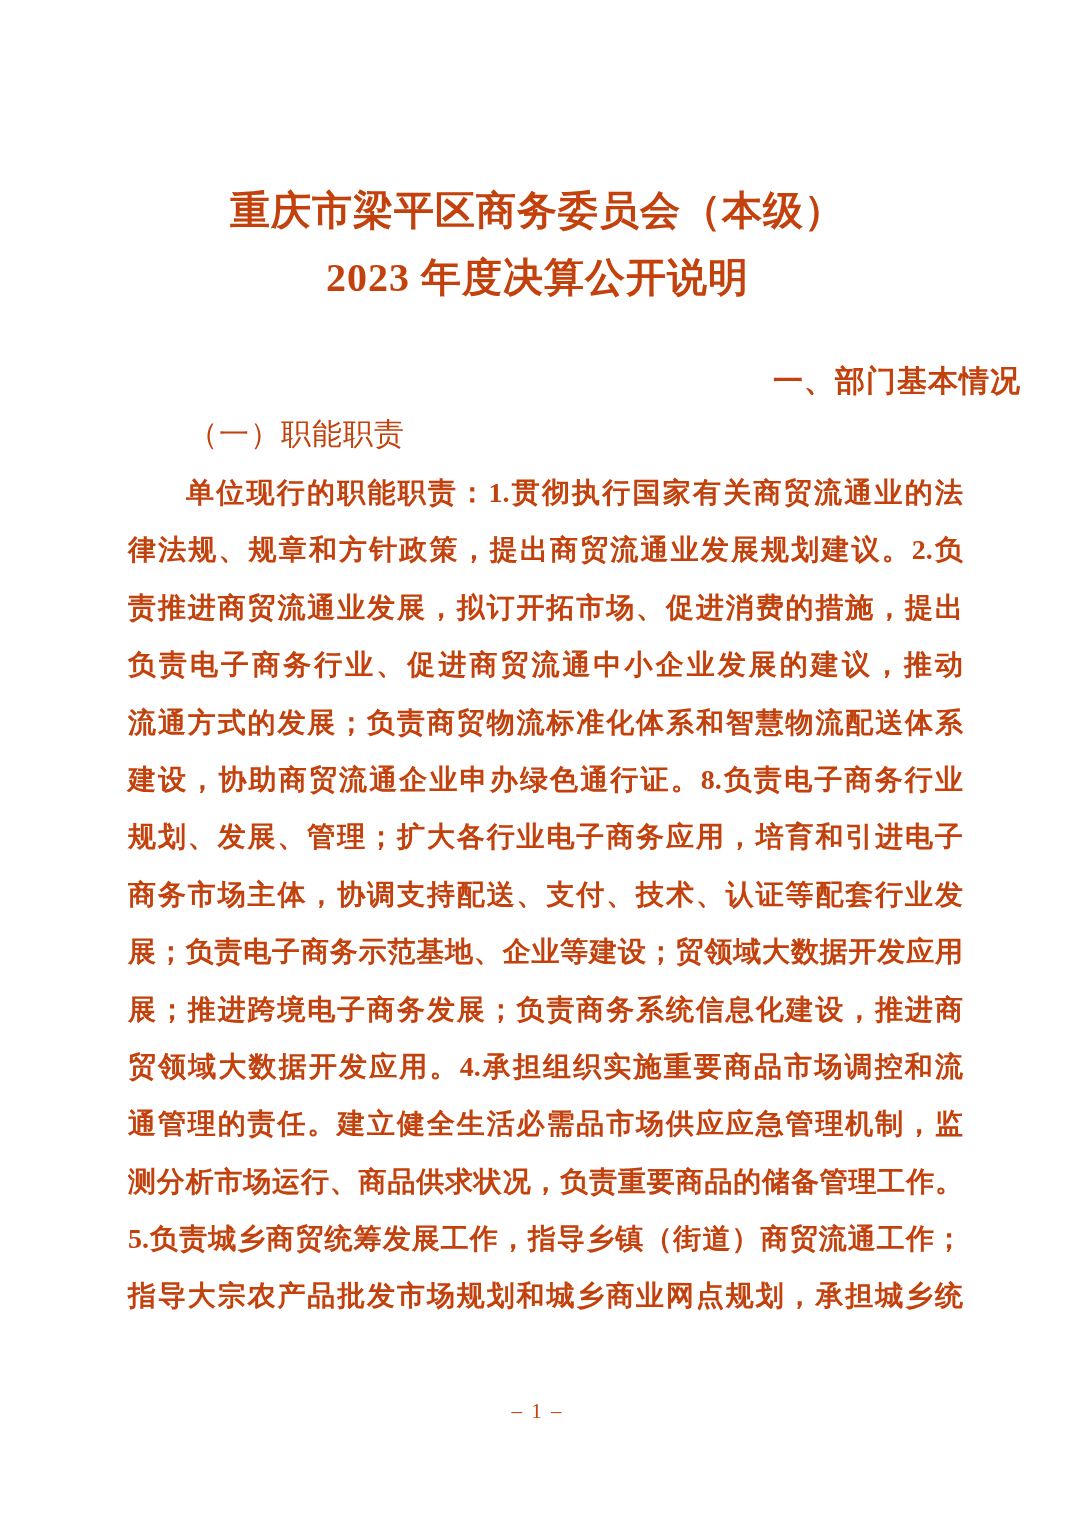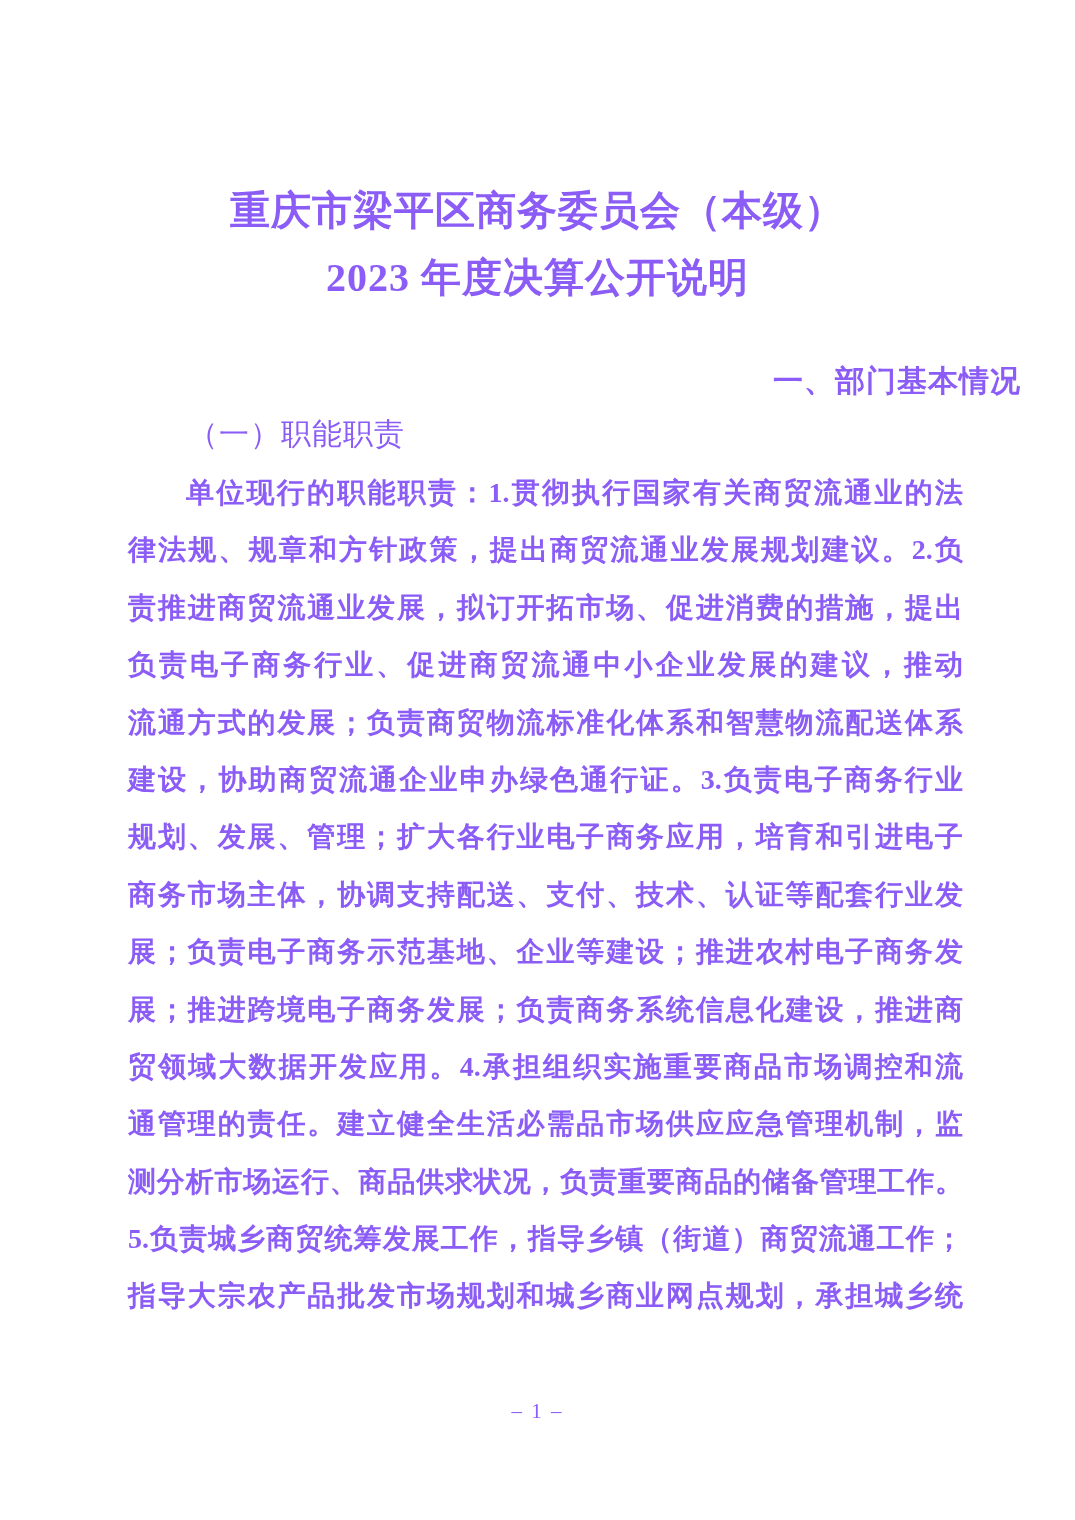--- a/index.html
+++ b/index.html
@@ -5,21 +5,21 @@
   html, body {
     margin: 0;
     padding: 0;
     background: #ffffff;
   }
   .page {
     position: relative;
     width: 1075px;
     height: 1520px;
     background: #ffffff;
-    color: #8b5cf6;
+    color: #c2410c;
     font-family: "Liberation Serif", "DejaVu Serif", serif;
     overflow: hidden;
   }
   .doc-title {
     position: absolute;
     left: 0;
     width: 100%;
     text-align: center;
     font-weight: bold;
     font-size: 40px;
@@ -89,24 +89,24 @@
   <div class="content heading1">一、部门基本情况</div>
 
   <div class="content heading2">（一）职能职责</div>
 
   <div class="content bodytext">
     <div class="body-line indent">单位现行的职能职责：1.贯彻执行国家有关商贸流通业的法</div>
     <div class="body-line">律法规、规章和方针政策，提出商贸流通业发展规划建议。2.负</div>
     <div class="body-line">责推进商贸流通业发展，拟订开拓市场、促进消费的措施，提出</div>
     <div class="body-line">负责电子商务行业、促进商贸流通中小企业发展的建议，推动</div>
     <div class="body-line">流通方式的发展；负责商贸物流标准化体系和智慧物流配送体系</div>
-    <div class="body-line">建设，协助商贸流通企业申办绿色通行证。3.负责电子商务行业</div>
+    <div class="body-line">建设，协助商贸流通企业申办绿色通行证。8.负责电子商务行业</div>
     <div class="body-line">规划、发展、管理；扩大各行业电子商务应用，培育和引进电子</div>
     <div class="body-line">商务市场主体，协调支持配送、支付、技术、认证等配套行业发</div>
-    <div class="body-line">展；负责电子商务示范基地、企业等建设；推进农村电子商务发</div>
+    <div class="body-line">展；负责电子商务示范基地、企业等建设；贸领域大数据开发应用</div>
     <div class="body-line">展；推进跨境电子商务发展；负责商务系统信息化建设，推进商</div>
     <div class="body-line">贸领域大数据开发应用。4.承担组织实施重要商品市场调控和流</div>
     <div class="body-line">通管理的责任。建立健全生活必需品市场供应应急管理机制，监</div>
     <div class="body-line">测分析市场运行、商品供求状况，负责重要商品的储备管理工作。</div>
     <div class="body-line">5.负责城乡商贸统筹发展工作，指导乡镇（街道）商贸流通工作；</div>
     <div class="body-line">指导大宗农产品批发市场规划和城乡商业网点规划，承担城乡统</div>
   </div>
 
   <div class="footer">– 1 –</div>
 

